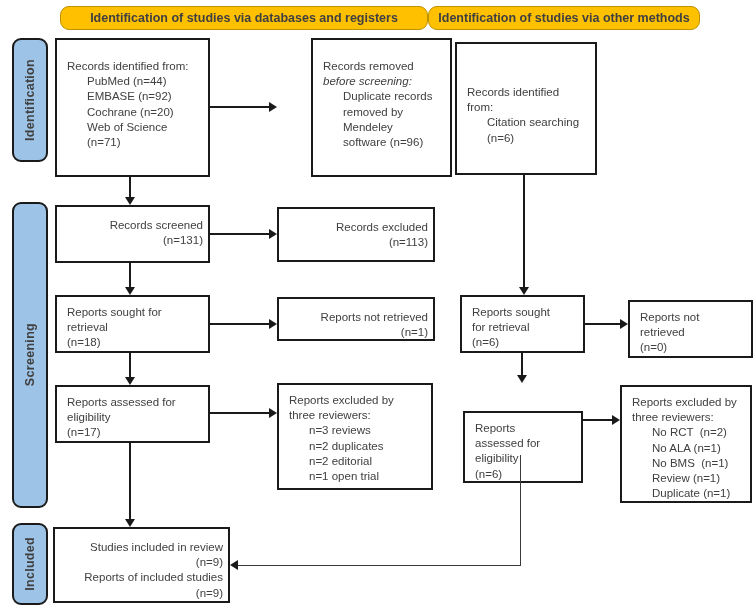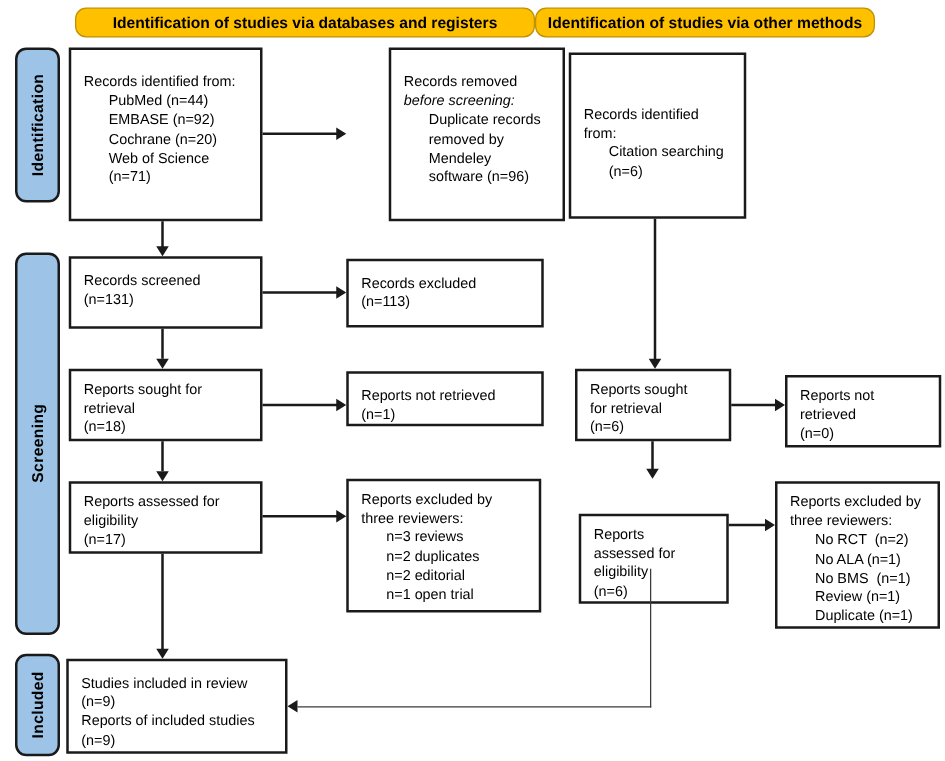--- a/index.html
+++ b/index.html
@@ -1,18 +1,18 @@
 <!DOCTYPE html>
 <html style="--banner_fill: #FFC000; --banner_border: #BF9000; --sidebar_fill: #9DC3E6; --line: #1a1a1a;"><head>
 <meta charset="utf-8">
 <style>
   html,body { margin:0; padding:0; background:#fff; }
   .canvas {
     position:relative; width:756px; height:609px; background:#ffffff;
-    font-family:"Liberation Sans", sans-serif; color:#000000;
+    font-family:"Liberation Sans", sans-serif; color:#404040;
     overflow:hidden;
   }
   .banner {
     position:absolute; background:var(--banner_fill,#FFC000);
     border:1px solid var(--banner_border,#BF9000); border-radius:9px;
     display:flex; align-items:center; justify-content:center;
     font-weight:bold; font-size:12.5px; box-sizing:border-box;
   }
   .side {
     position:absolute; background:var(--sidebar_fill,#9DC3E6);
@@ -23,21 +23,21 @@
     writing-mode:vertical-rl; transform:rotate(180deg);
     font-weight:bold; font-size:12.5px; letter-spacing:.3px;
   }
   .box {
     position:absolute; background:#fff; border:2px solid var(--line,#1a1a1a);
     box-sizing:border-box; font-size:11.5px; line-height:1.32;
     padding:8px 5px 4px 10px;
   }
   .box.pad-lg { padding-top:19px; }
   .box.pad-xl { padding-top:41px; }
-  .box.pad-md { padding-top:11px; }
+  .box.pad-md { padding-top:11px;text-align:right; }
   .line { white-space:pre-wrap; }
   .line.indent { padding-left:20px; }
   .line.italic { font-style:italic; }
   .vline { position:absolute; width:2px; background:var(--line,#1a1a1a); }
   .hline { position:absolute; height:2px; background:var(--line,#1a1a1a); }
   .vline.thin { width:1px; background:#3a3a3a; }
   .hline.thin { height:1px; background:#3a3a3a; }
   .ah { position:absolute; width:0; height:0; }
   .ah.down  { border-left:5px solid transparent; border-right:5px solid transparent; border-top:8px solid var(--line,#1a1a1a); }
   .ah.right { border-top:5px solid transparent; border-bottom:5px solid transparent; border-left:8px solid var(--line,#1a1a1a); }

